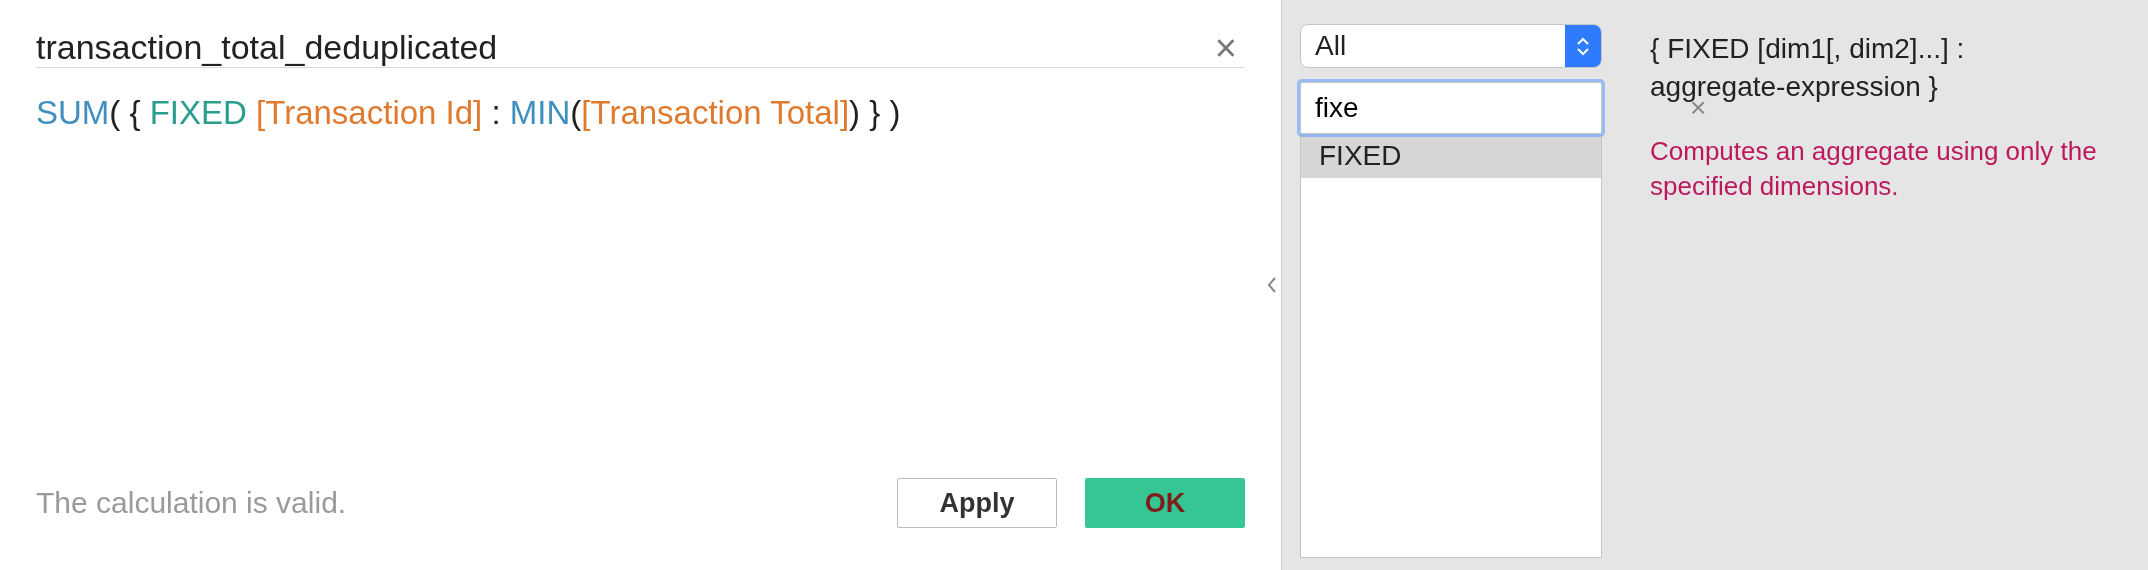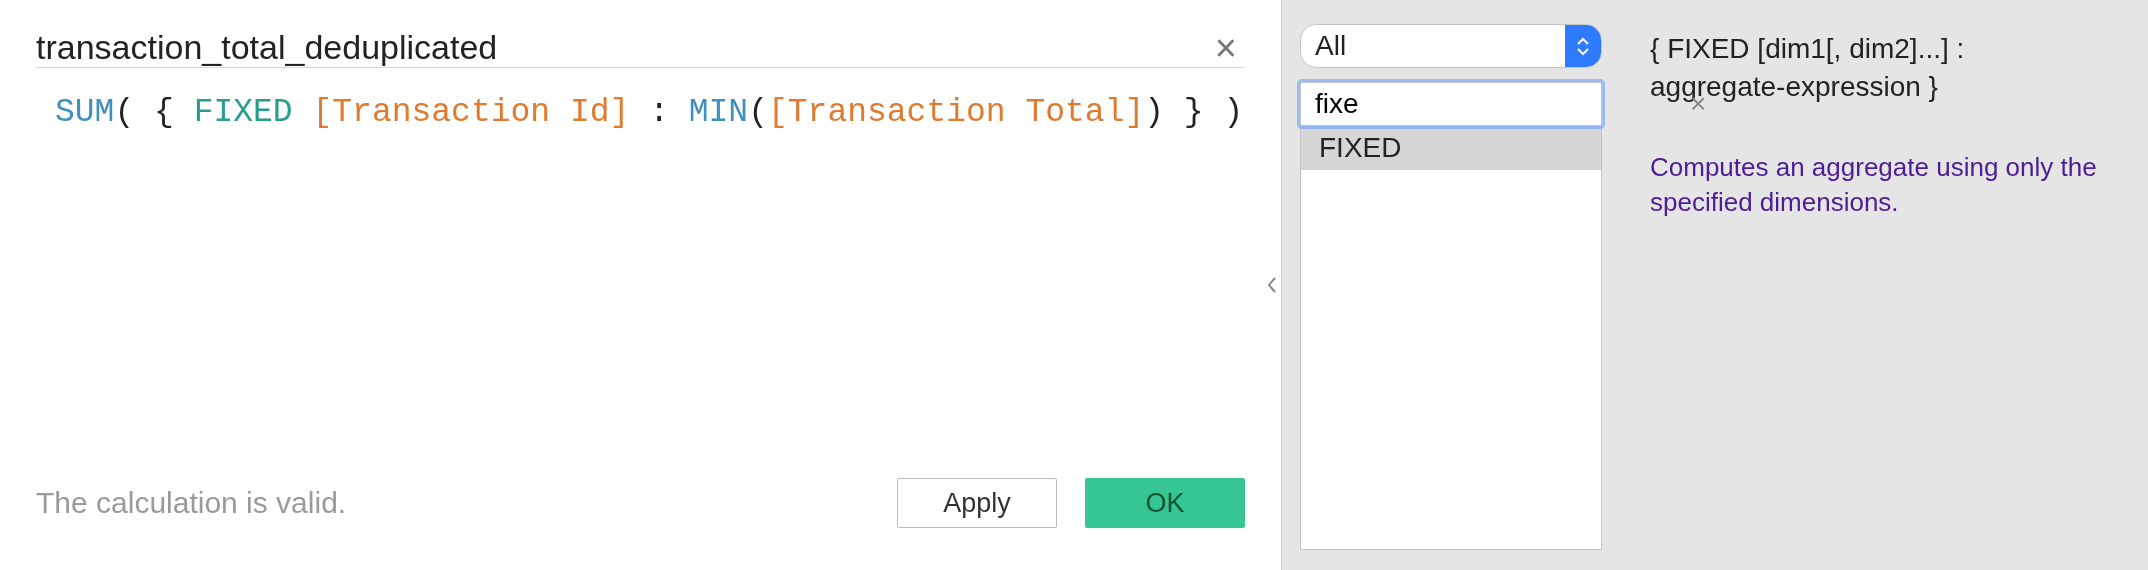--- a/index.html
+++ b/index.html
@@ -30,27 +30,26 @@
     font-family: inherit;
   }
   .close-x {
     font-size: 38px;
     color: #777;
     cursor: pointer;
     padding: 0 8px;
     line-height: 1;
   }
   .formula-area {
-    font-family: Liberation Mono, monospace;
+    font-family: Liberation Sans, sans-serif;
     font-size: 33px;
     line-height: 1.4;
     min-height: 310px;
     white-space: pre;
     color: #333;
-    margin-left: 19px;
   }
   .tok-fn { color: #3f8fbf; }
   .tok-black { color: #222; }
   .tok-kw { color: #2a9d8f; font-weight: 500; }
   .tok-field { color: #e07a2f; }
   .footer-row {
     display: flex;
     align-items: center;
     position: absolute;
     left: 36px;
@@ -63,31 +62,32 @@
     flex: 1;
   }
   .btn {
     height: 50px;
     min-width: 160px;
     font-size: 27px;
     border-radius: 2px;
     cursor: pointer;
     margin-left: 28px;
     border: 1px solid transparent;
+    font-weight: bold;
   }
   .btn-apply {
     background: #ffffff;
     color: #333;
     border: 1px solid #bcbcbc;
   }
   .btn-ok {
     background: #36c693;
-    color: #14532d;
+    color: #7f1d1d;
     border: none;
-    font-weight: 400;
+    font-weight: 700;
   }
   .collapse-handle {
     position: absolute;
     right: -1px;
     top: 50%;
     transform: translateY(-50%);
     width: 20px;
     height: 48px;
     display: flex;
     align-items: center;
@@ -101,21 +101,21 @@
     height: 570px;
     background: #e5e5e5;
     padding: 24px 18px;
   }
   .select-wrap {
     position: relative;
     width: 100%;
     height: 44px;
     background: #ffffff;
     border: 1px solid #c5c5c5;
-    border-radius: 16px;
+    border-radius: 8px;
     display: flex;
     align-items: center;
     overflow: hidden;
   }
   .select-value {
     flex: 1;
     padding: 0 14px;
     font-size: 28px;
     color: #222;
   }
@@ -129,21 +129,21 @@
     justify-content: center;
     gap: 1px;
     border-top-right-radius: 5px;
     border-bottom-right-radius: 5px;
   }
   .select-arrows svg { display:block; }
   .search-wrap {
     margin-top: 14px;
     position: relative;
     width: 100%;
-    height: 44px;
+    height: 52px;
     background: #ffffff;
     border: 1px solid #c5c5c5;
     border-radius: 2px;
     box-shadow: 0 0 0 3px rgba(100,160,255,0.6);
     display: flex;
     align-items: center;
   }
   .search-input {
     flex: 1;
     border: none;
@@ -184,23 +184,23 @@
     background: #e5e5e5;
     padding: 30px 30px;
   }
   .help-title {
     font-size: 28px;
     font-weight: 400;
     color: #222;
     line-height: 1.35;
   }
   .help-body {
-    margin-top: 44px;
+    margin-top: 28px;
     font-size: 26px;
-    color: #4c1d95;
+    color: #be185d;
     line-height: 1.35;
     max-width: 460px;
   }
 </style>
 </head>
 <body>
 
 <div class="left-panel">
   <div class="name-row">
     <input class="name-input" type="text" value="transaction_total_deduplicated" style="">

